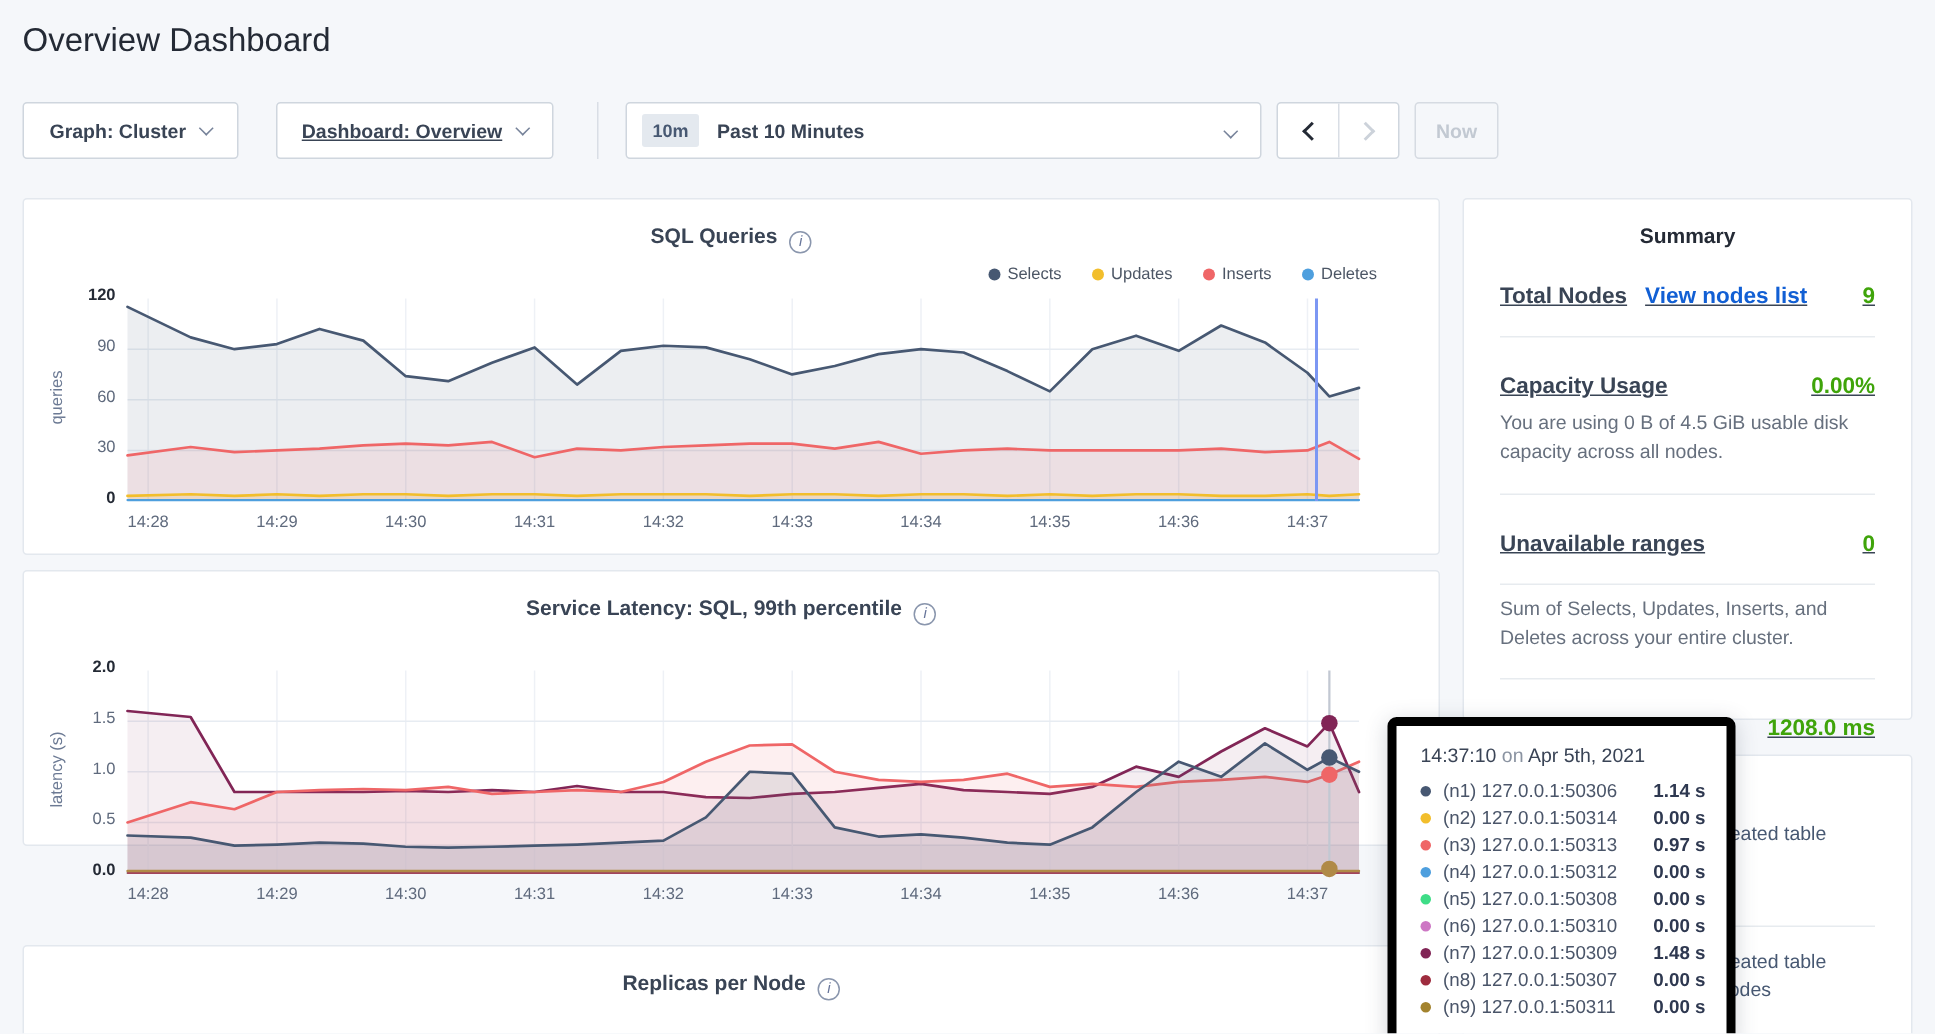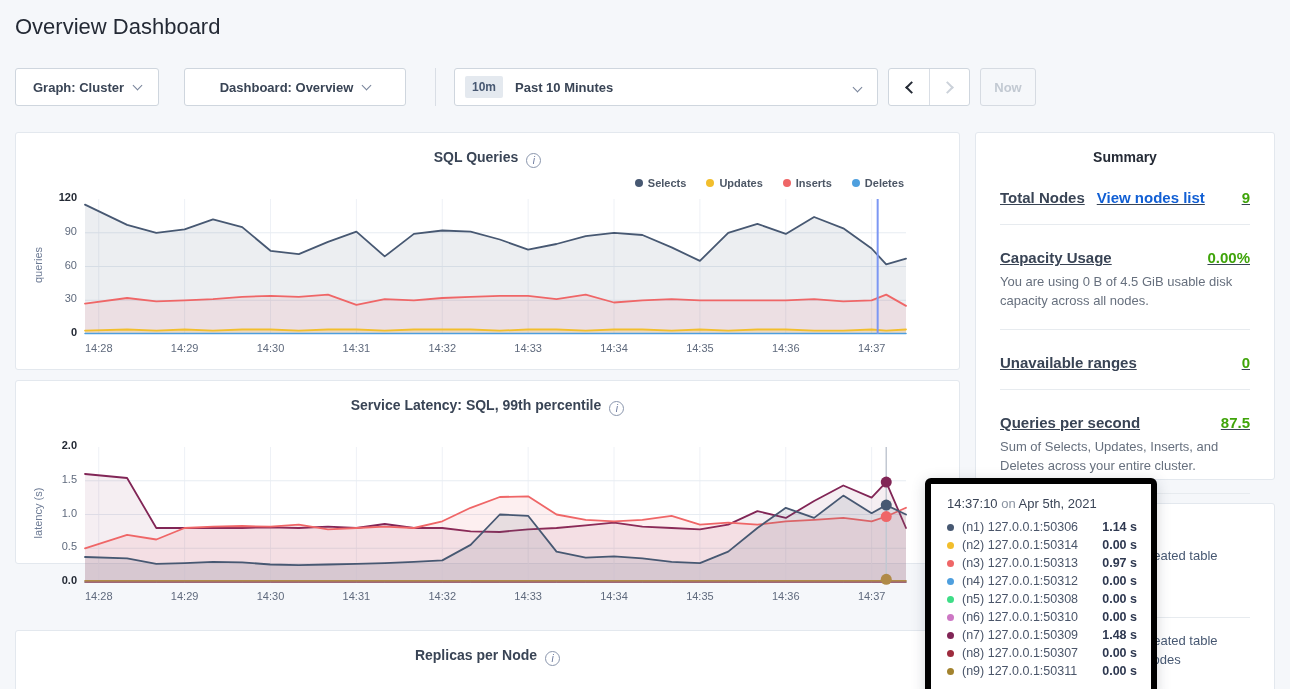--- a/index.html
+++ b/index.html
@@ -11,21 +11,21 @@
   .page-title { position:absolute; left:15px; top:14px; font-size:22px; font-weight:400; color:#242a35; }
 
   
   .controls { position:absolute; left:15px; top:68px; height:38px; display:flex; align-items:center; }
   .ctl-btn {
     height:38px; background:#fff; border:1px solid #cfd6de; border-radius:3px;
     display:flex; align-items:center; justify-content:center;
     font-family:"Liberation Sans",sans-serif; font-weight:700; font-size:13px; color:#394455; cursor:pointer;
   }
   .btn-graph { width:144px; }
-  .btn-dash  { width:222px; margin-left:25px; }
+  .btn-dash  { width:185px; margin-left:25px;text-decoration:underline; }
   .chev { display:inline-block; width:7px; height:7px; border-right:1.6px solid #77839a; border-bottom:1.6px solid #77839a; transform:rotate(45deg); margin-left:10px; margin-top:-4px; }
   .vdiv { width:1px; height:38px; background:#d9dee5; margin-left:29px; }
   .timepicker { position:relative; width:424px; margin-left:18px; padding:0 36px 0 10px; justify-content:flex-start; }
   .time-badge { background:#e4e9ef; color:#475872; font-weight:700; font-size:12px; border-radius:2px; padding:4px 7px; margin-right:12px; }
   .tp-chev { position:absolute; right:16px; top:15px; margin:0; }
   .arrow-group { display:flex; margin-left:10px; border:1px solid #cfd6de; border-radius:3px; background:#fff; height:38px; }
   .arrow-btn { width:40px; height:36px; display:flex; align-items:center; justify-content:center; cursor:pointer; background:transparent; border:none; }
   .arrow-btn + .arrow-btn { border-left:1px solid #d9dee5; }
   .chev-left  { width:9px; height:9px; border-left:2.5px solid #242a35; border-bottom:2.5px solid #242a35; transform:rotate(45deg); margin-left:4px; }
   .chev-right { width:9px; height:9px; border-right:2.5px solid #ccd2da; border-top:2.5px solid #ccd2da; transform:rotate(45deg); margin-right:4px; }
@@ -36,21 +36,21 @@
   .card-chart2 { left:15px; top:380px;  width:945px; height:184px; }
   .card-chart3 { left:15px; top:630px;  width:945px; height:200px; }
   .card-summary{ left:975px; top:132px; width:300px; height:348px; }
   .card-events { left:975px; top:503px; width:300px; height:230px; }
 
   .chart-title { text-align:center; padding-top:16px; font-size:14px; font-weight:700; color:#394455; }
   .info-icon { display:inline-block; width:15px; height:15px; border:1px solid #8a96ad; border-radius:50%;
     font-size:10px; font-weight:400; font-style:italic; color:#67759a; text-align:center; line-height:14px;
     vertical-align:-2px; margin-left:8px; cursor:pointer; }
 
-  .legend { position:absolute; top:44px; right:55px; display:flex;font-weight:bold; }
+  .legend { position:absolute; top:44px; right:41px; display:flex; }
   .leg-item { display:flex; align-items:center; margin-left:20px; cursor:pointer; }
   .leg-dot { width:8px; height:8px; border-radius:50%; margin-right:5px; }
   .leg-label { font-size:11px; color:#4c5665; }
 
   .plot-wrap { position:absolute; left:69px; top:66px; width:821px; height:135px; }
   .xtick { position:absolute; top:143px; width:40px; text-align:center; font-size:11px; color:#5f6a7d; }
   .ytick { position:absolute; left:-50px; width:42px; text-align:right; font-size:11px; color:#5f6a7d; }
   .ytick.strong { color:#242a35; font-weight:700; }
   .yunit { position:absolute; left:-107px; width:120px; text-align:center; transform:rotate(-90deg); font-size:11px; color:#6c7a94; }
 
@@ -218,24 +218,20 @@
         <span class="sum-label">Capacity Usage</span>
         <span class="sum-value">0.00%</span>
       </div>
       <div class="sum-desc">You are using 0 B of 4.5 GiB usable disk capacity across all nodes.</div>
       <hr class="sum-div">
       <div class="sum-row">
         <span class="sum-label">Unavailable ranges</span>
         <span class="sum-value">0</span>
       </div>
       <hr class="sum-div">
-      <div class="sum-row">
-        <span class="sum-label">Queries per second</span>
-        <span class="sum-value">87.5</span>
-      </div>
       <div class="sum-desc">Sum of Selects, Updates, Inserts, and Deletes across your entire cluster.</div>
       <hr class="sum-div">
       <div class="sum-row">
         <span class="sum-label">P99 latency</span>
         <span class="sum-value">1208.0 ms</span>
       </div>
     </div>
   </div>
 
   <div class="card card-events">

